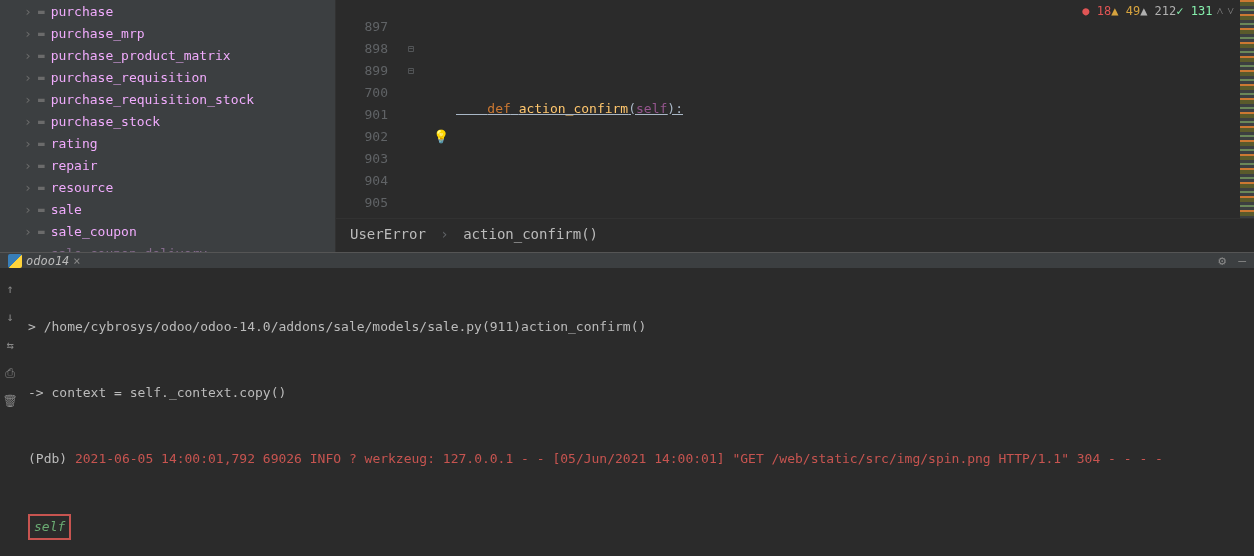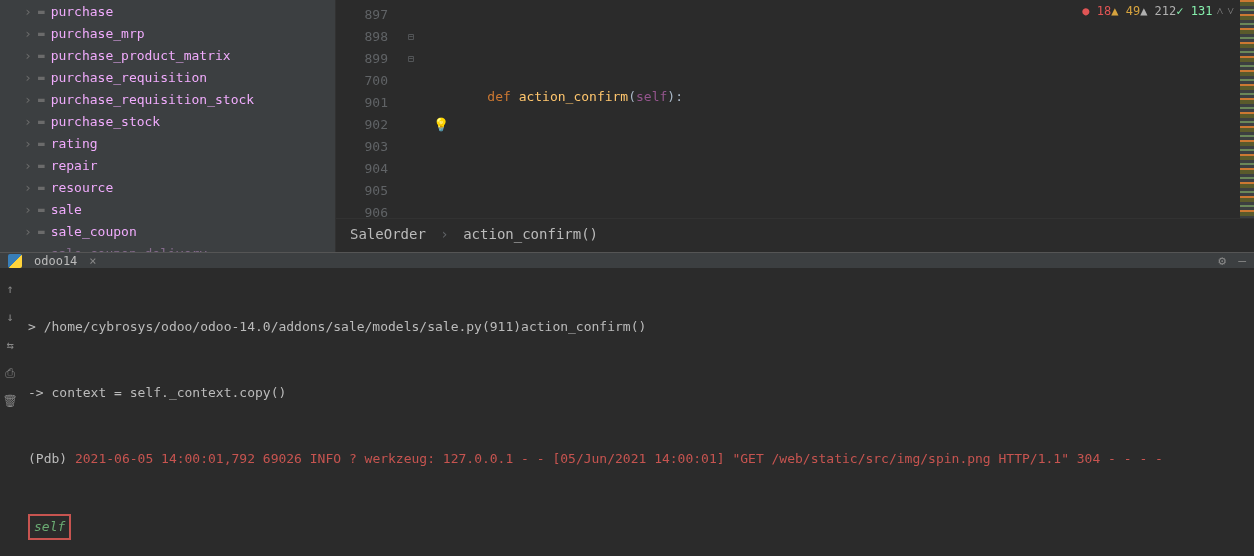--- a/index.html
+++ b/index.html
@@ -60,21 +60,21 @@
   font-size: 12px;
 }
 .status-top .err { color: #e05555; }
 .status-top .warn { color: #d6a33e; }
 .status-top .weak { color: #b0b0b0; }
 .status-top .typo { color: #86efac; }
 .status-top .nav { color: #888; margin-left: 4px; }
 .code-body {
   display: flex;
   height: 218px;
-  padding-top: 4px;
+  padding-top: 16px;
 }
 .gutter {
   width: 60px;
   text-align: right;
   color: #606366;
   padding-right: 8px;
 }
 .gutter div { height: 22px; line-height: 22px; }
 .fold-col {
   width: 30px;
@@ -84,21 +84,21 @@
 .hint-col {
   width: 30px;
 }
 .hint-col div { height: 22px; line-height: 22px; text-align: center; }
 .bulb { color: #d6a33e; font-size: 13px;}
 .code-lines {
   flex: 1;
   white-space: pre;
   overflow: hidden;
 }
-.code-lines div { height: 22px; line-height: 22px; }
+.code-lines div { height: 22px; line-height: 22px; text-decoration: underline; }
 .kw { color: #cc7832; }
 .fn { color: #ffc66d; }
 .prm { color: #94558d; }
 .str { color: #6a8759; }
 .breadcrumb {
   height: 30px;
   line-height: 30px;
   padding-left: 14px;
   background: #2b2b2b;
   color: #bbbbbb;
@@ -126,23 +126,24 @@
   background: #3c3f41;
   border-top: 1px solid #555;
   display: flex;
   align-items: center;
   padding: 0 8px;
   justify-content: space-between;
 }
 .term-tab {
   display: flex;
   align-items: center;
-  gap: 12px;
+  gap: 4px;
   font-size: 12px;
   color: #bbbbbb;
+  font-style: italic;
 }
 .py-icon {
   width: 14px; height: 14px;
   background: linear-gradient(135deg, #387eb8 50%, #ffd43b 50%);
   border-radius: 2px;
 }
 .term-close { color: #888; cursor: pointer; }
 .term-right { display: flex; gap: 12px; color: #888; }
 .terminal {
   flex: 1;
@@ -297,21 +298,21 @@
         
         
         
         
         
       </div>
       <div class="scrollmap"></div>
     </div>
 
     <div class="breadcrumb">
-      <span>SaleOrder</span>
+      <span>UserError</span>
       <span class="sep">›</span>
       <span>action_confirm()</span>
     </div>
   </div>
 </div>
 
 <div class="terminal-header">
   <div class="term-tab">
     <span class="py-icon"></span>
     <span>odoo14</span>

